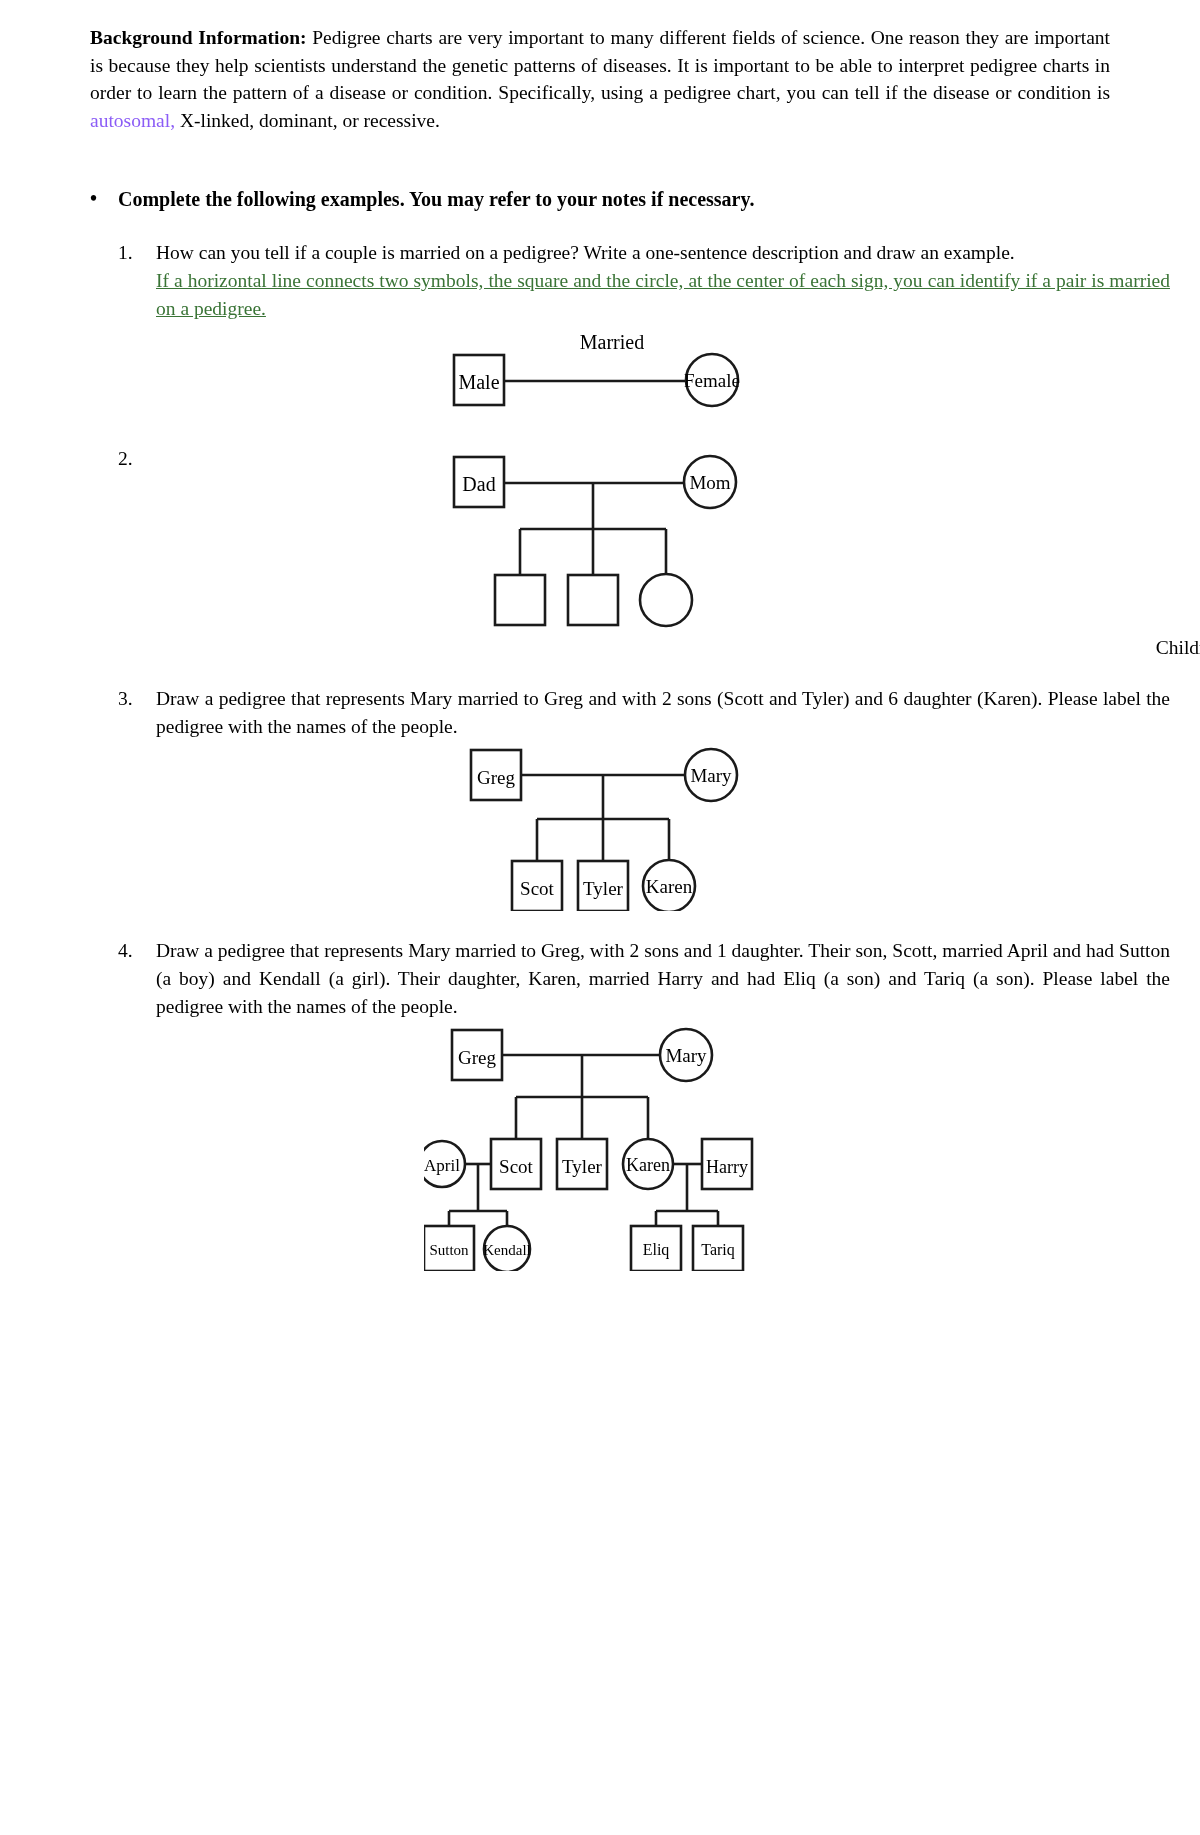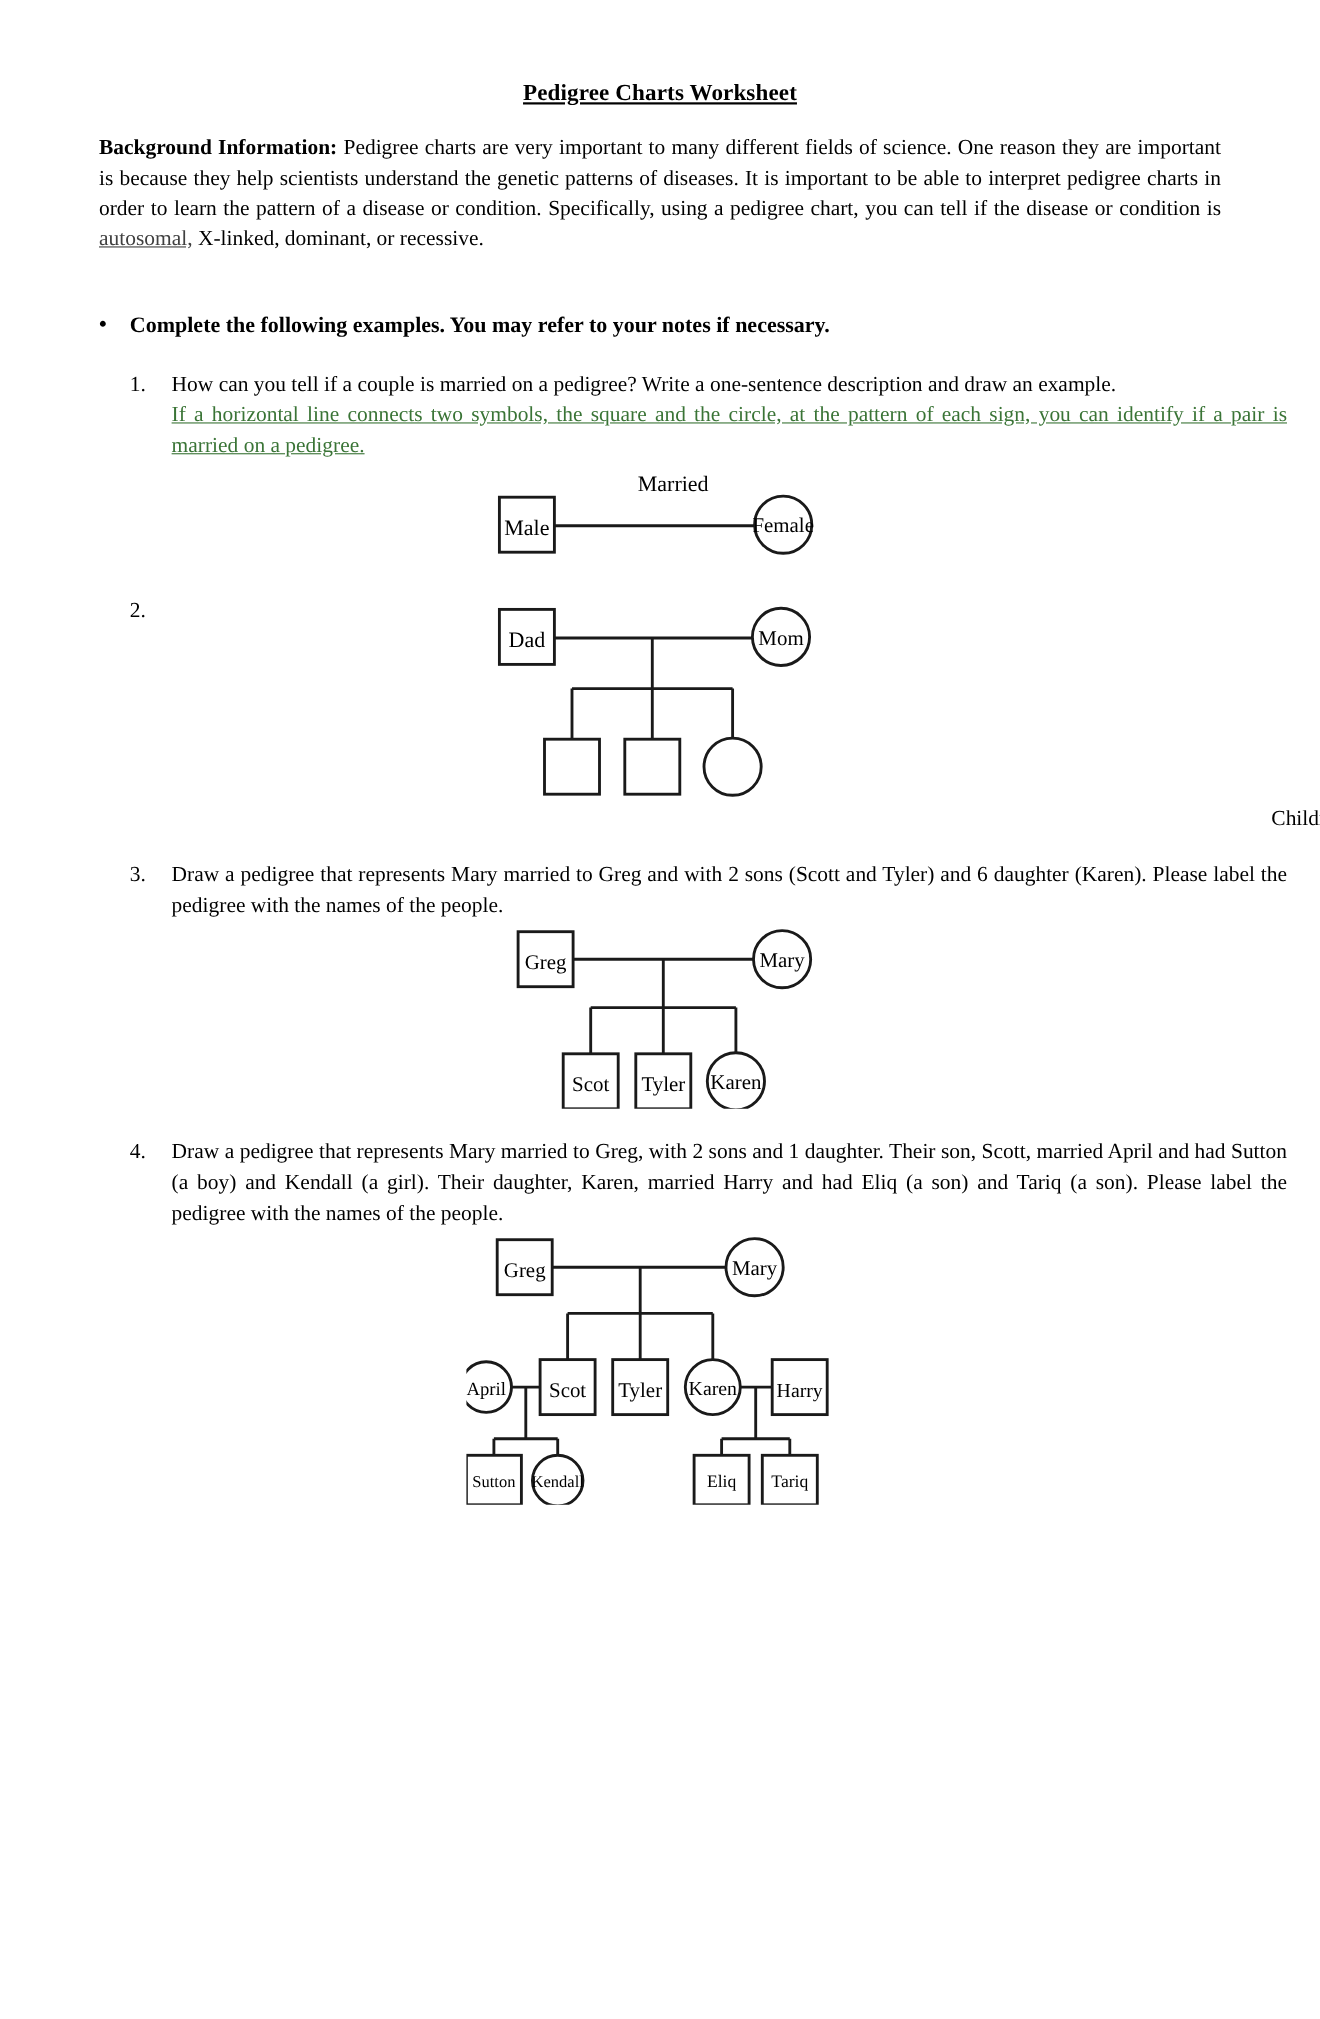--- a/index.html
+++ b/index.html
@@ -31,22 +31,21 @@
     letter-spacing: 0.1px;
   }
   .body-block {
     margin: 24px 90px 0 90px;
     font-size: 19.5px;
     line-height: 1.42;
     text-align: justify;
   }
   .body-block b { font-weight: bold; }
   .green-word {
-    color: #404040;
-    text-decoration: underline;
+    color: #8b5cf6;
   }
   .bullet-line {
     margin: 50px 0 0 118px;
     font-size: 20px;
     font-weight: bold;
     position: relative;
     line-height: 1.4;
   }
   .bullet-line .dot {
     position: absolute;
@@ -99,34 +98,33 @@
     text-align: right;
     font-size: 19.5px;
     margin-top: 2px;
   }
 </style>
 </head>
 <body>
 
 <div class="page">
 
-  <div class="doc-title">Pedigree Charts Worksheet</div>
 
   <div class="body-block">
     <b>Background Information:</b><span> Pedigree charts are very important to many different fields of science. One reason they are important is because they help scientists understand the genetic patterns of diseases. It is important to be able to interpret pedigree charts in order to learn the pattern of a disease or condition. Specifically, using a pedigree chart, you can tell if the disease or condition is </span><span class="green-word">autosomal,</span><span> X-linked, dominant, or recessive.</span>
   </div>
 
   <div class="bullet-line">
     <span class="dot">•</span><span>Complete the following examples. You may refer to your notes if necessary.</span>
   </div>
 
   <div class="qitem">
     <span class="num">1.</span>
     <span>How can you tell if a couple is married on a pedigree? Write a one-sentence description and draw an example.</span>
-    <span class="answer">If a horizontal line connects two symbols, the square and the circle, at the pattern of each sign, you can identify if a pair is married on a pedigree.</span>
+    <span class="answer">If a horizontal line connects two symbols, the square and the circle, at the center of each sign, you can identify if a pair is married on a pedigree.</span>
   </div>
 
   <div class="fig-wrap">
     <svg class="fig" width="360" height="96" viewBox="0 0 360 96">
       <text x="168" y="26" text-anchor="middle" font-size="20">Married</text>
       <line class="ped-line" x1="58" y1="58" x2="242" y2="58"></line>
       <rect class="ped-shape" x="10" y="32" width="50" height="50"></rect>
       <text x="35" y="66" text-anchor="middle" font-size="20">Male</text>
       <circle class="ped-shape" cx="268" cy="57" r="26"></circle>
       <text x="268" y="64" text-anchor="middle" font-size="19">Female</text>

